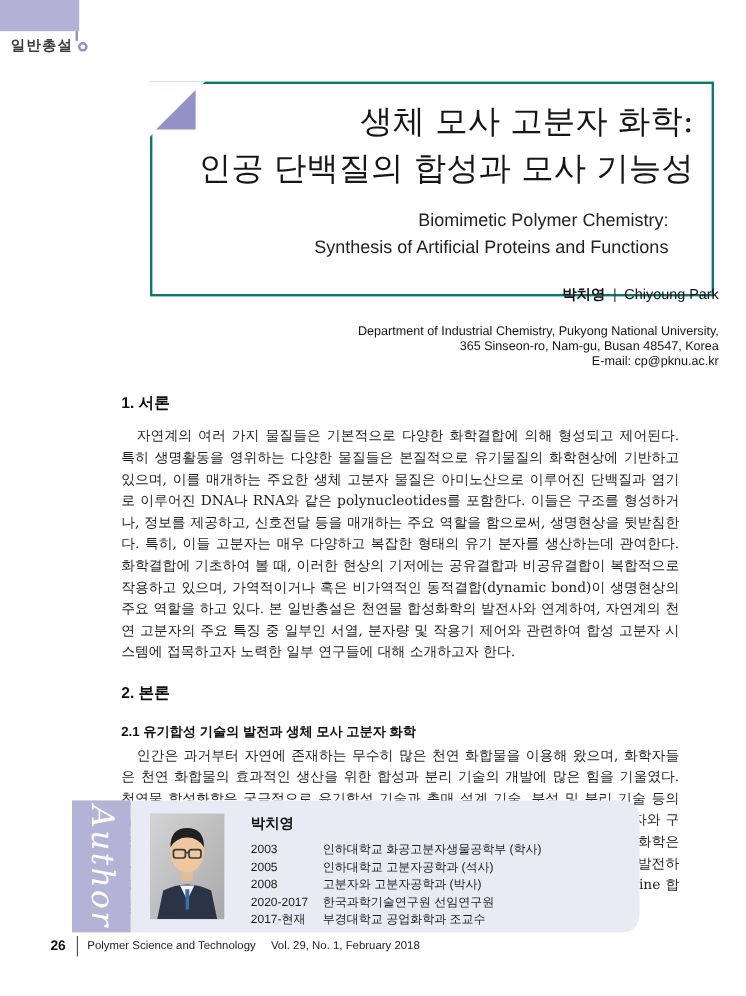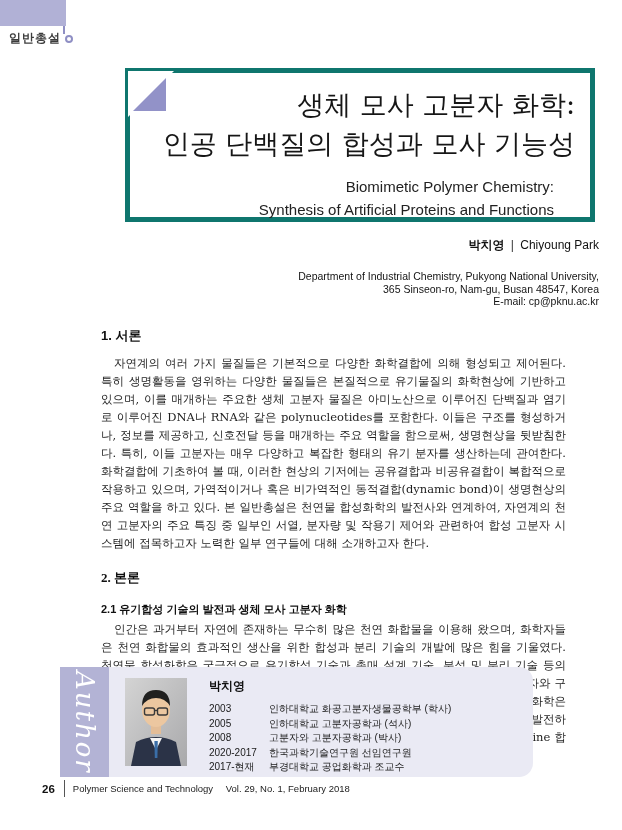--- a/index.html
+++ b/index.html
@@ -26,22 +26,22 @@
     display:flex; align-items:center; gap:4px;
   }
   .category-label { font-size:12px; font-weight:bold; color:#3c3c3c; letter-spacing:1px; }
   .category-ring {
     width:8px; height:8px; border-radius:50%;
     border:2.5px solid #8f8fc4; background:#fff;
   }
 
   
   .title-box {
-    position:absolute; left:125px; top:68px; width:470px; height:154px;
-    border:5px solid #0f766e; background:#fff;
+    position:absolute; left:125px; top:68px; width:470px; height:179px;
+    border:2px solid #0f766e; background:#fff;
   }
   .fold-cover {
     position:absolute; top:-2px; left:-2px; width:0; height:0;
     border-top:46px solid #ffffff; border-right:46px solid transparent;
   }
   .fold {
     position:absolute; top:5px; left:3px; width:0; height:0;
     border-left:33px solid transparent; border-bottom:33px solid #9292c8;
   }
   .title-ko {
@@ -63,21 +63,21 @@
 
   
   .article { position:absolute; left:101px; top:327px; width:465px; }
   .sec-heading { font-size:13px; font-weight:bold; color:#101010; }
   .sub-heading { font-size:11px; font-weight:bold; color:#101010; margin-top:15px; }
   .para {
     font-family:"DejaVu Serif", serif;
     font-size:11.5px; line-height:18px; text-align:justify;
     text-indent:13px; color:#1d1d1d; margin-top:9px;
   }
-  .mt-lg { margin-top:17px;font-family:Liberation Serif, serif; }
+  .mt-lg { margin-top:17px; }
   .para-tight { margin-top:3px; }
 
   
   .author-strip {
     position:absolute; left:60px; top:667px; width:49px; height:110px;
     background:#b3b3d5;
     display:flex; align-items:center; justify-content:center;
   }
   .author-strip .vtext {
     writing-mode:vertical-rl;

